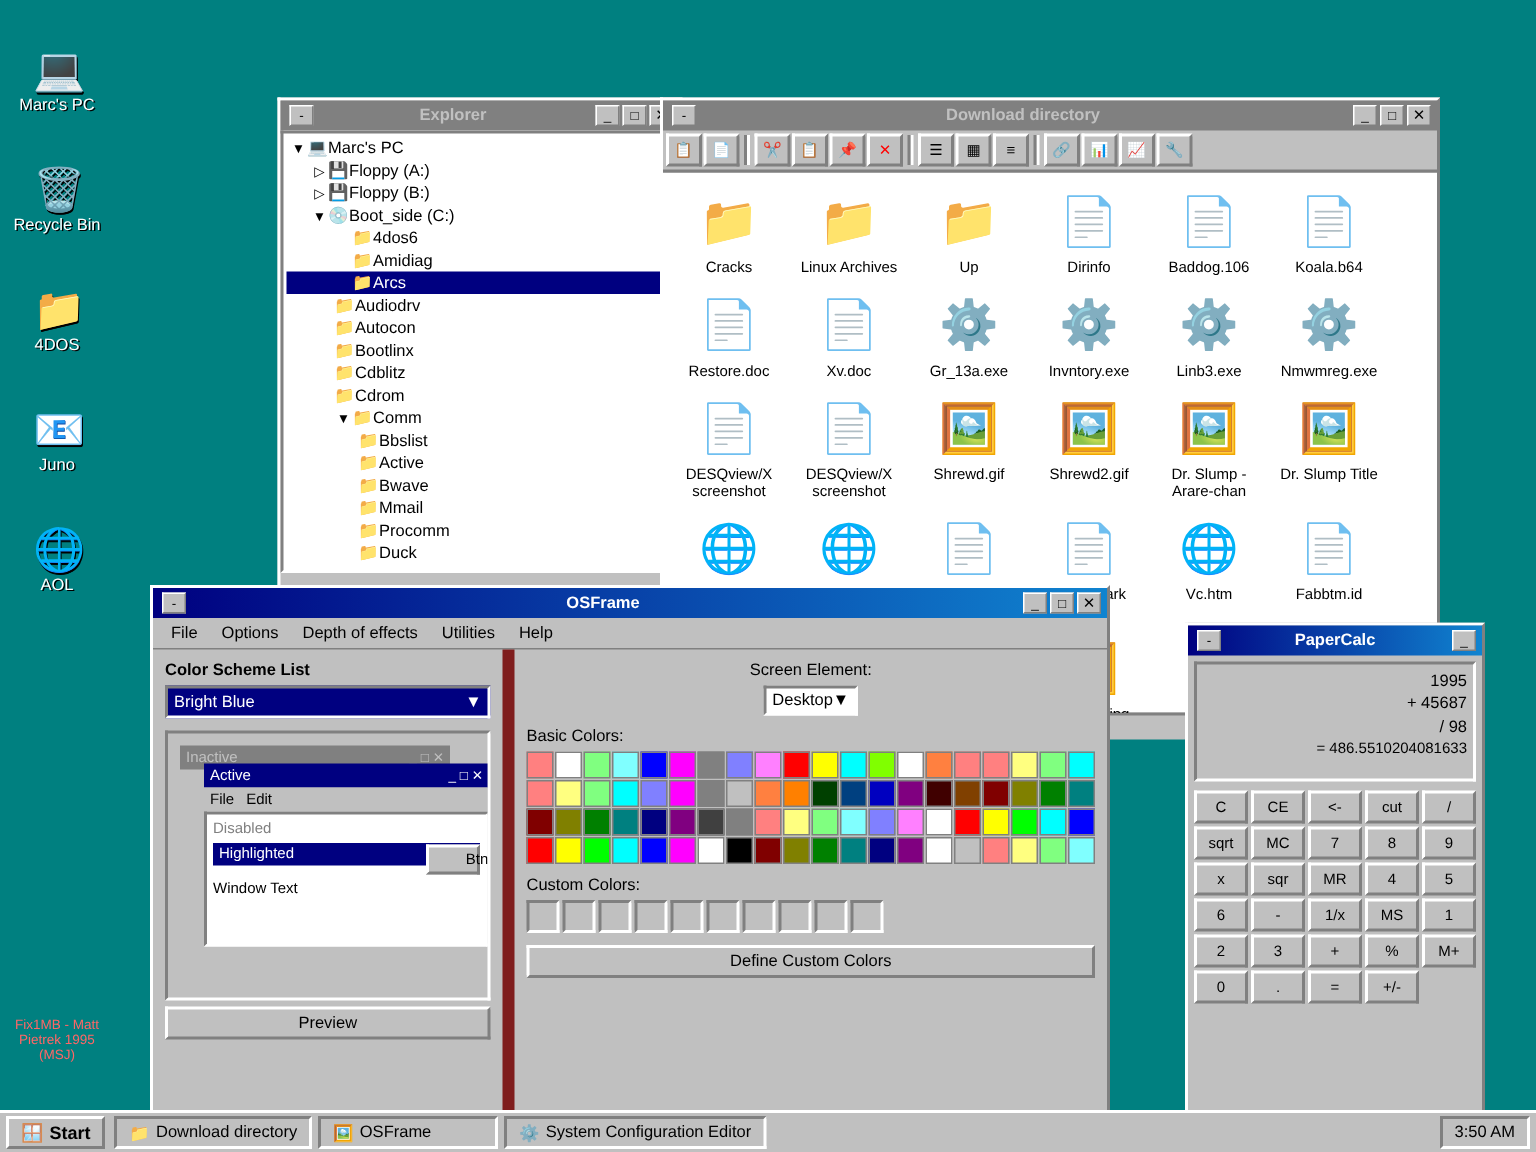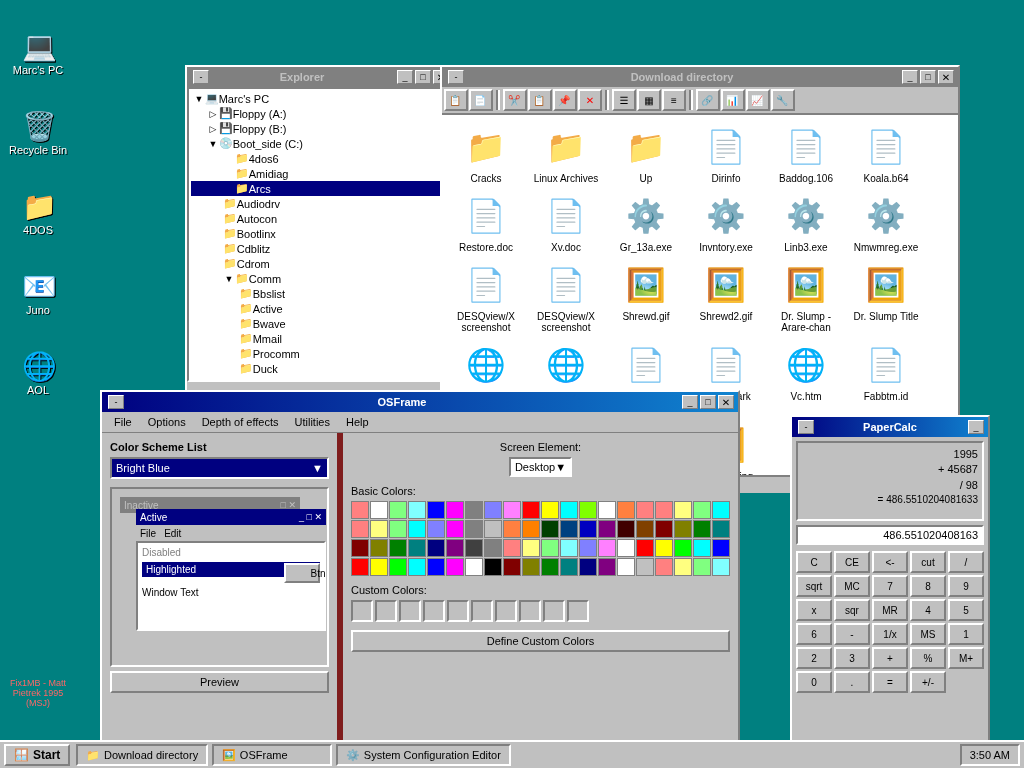--- a/index.html
+++ b/index.html
@@ -261,21 +261,21 @@
       cursor: pointer;
       font-size: 11px;
     }
     .osframe-content {
       display: flex;
       height: 310px;
     }
     .color-scheme-panel {
       width: 260px;
       padding: 8px;
-      border-right: 6px solid #7f1d1d;
+      border-right: 8px solid #7f1d1d;
     }
     .panel-label {
       font-size: 11px;
       margin-bottom: 4px;
       font-weight: bold;
     }
     .scheme-dropdown {
       width: 100%;
       height: 22px;
       background: #000080;
@@ -1003,21 +1003,20 @@
     <button class="titlebar-btn">-</button>
     <span class="titlebar-title">PaperCalc</span>
     <button class="titlebar-btn">_</button>
   </div>
   <div class="calc-display">
     <div>1995</div>
     <div>+ 45687</div>
     <div>/ 98</div>
     <div style="font-size:10px;">= 486.5510204081633</div>
   </div>
-  <div class="calc-result">486.551020408163</div>
   <div class="calc-buttons" id="calc-buttons-container">
       <div class="calc-btn">C</div>
       <div class="calc-btn">CE</div>
       <div class="calc-btn">&lt;-</div>
       <div class="calc-btn">cut</div>
       <div class="calc-btn">/</div>
       <div class="calc-btn">sqrt</div>
       <div class="calc-btn">MC</div>
       <div class="calc-btn">7</div>
       <div class="calc-btn">8</div>

